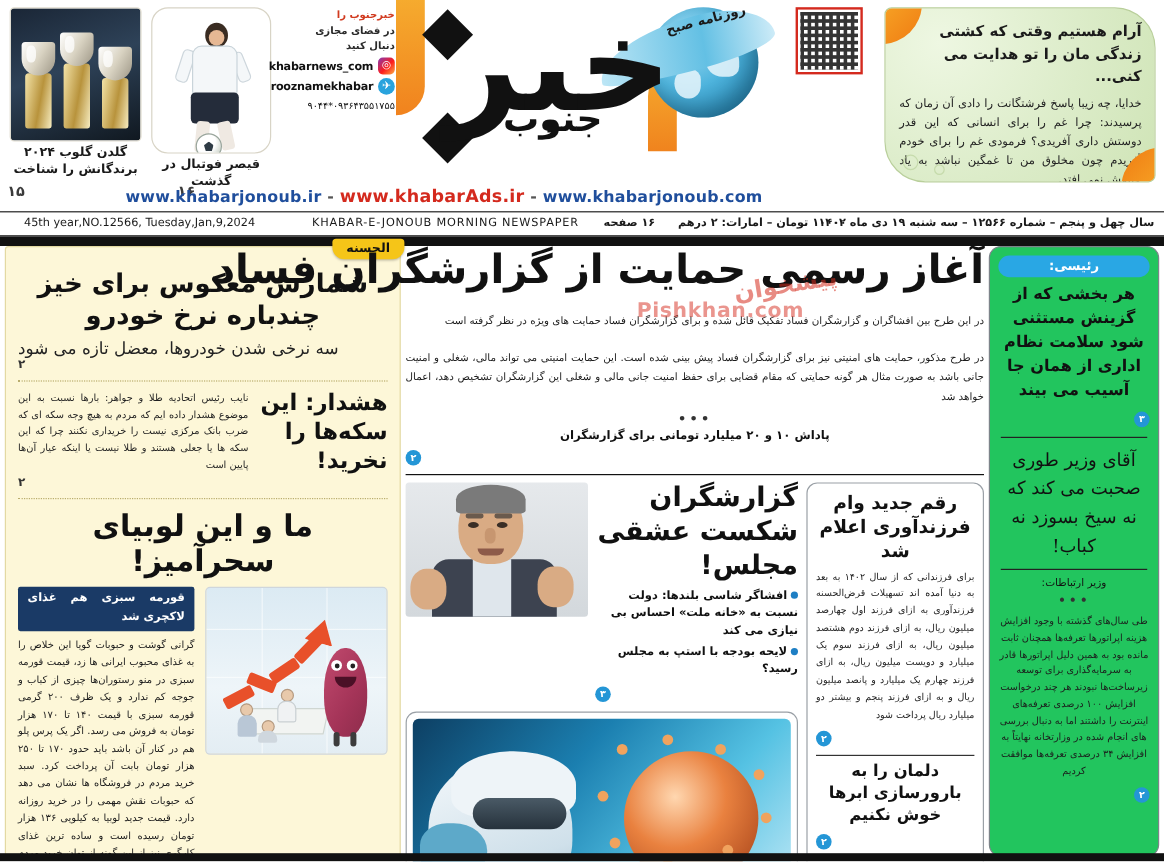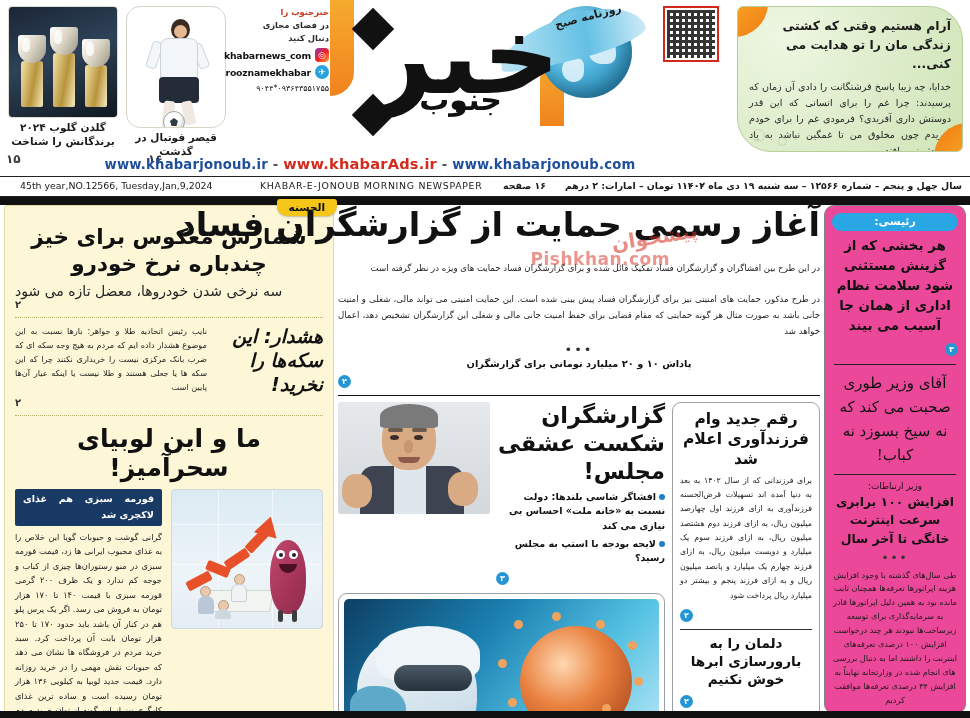--- a/index.html
+++ b/index.html
@@ -151,21 +151,21 @@
       background:#fdf7d8; border:1px solid #e3d9a2; border-radius:3px; padding:8px 10px 6px; direction:rtl; }
   #tab-eco { position:absolute; right:-4px; top:-7px; background:#f5c518; color:#111;
       font-size:10.5px; font-weight:bold; padding:2px 12px 3px; border-radius:3px 3px 10px 10px;
       box-shadow:0 1px 2px rgba(0,0,0,.25); }
   #l-h1 { font-size:21.5px; font-weight:bold; color:#111; text-align:center; line-height:1.25;
       letter-spacing:-.6px; margin-top:10px; }
   #l-sub1 { font-size:14px; font-weight:normal; color:#222; text-align:left; margin-top:5px; }
   .dotline { border-top:1.6px dotted #b9ad6d; margin:7px 0 6px; }
   .blk { display:flex; gap:8px; direction:rtl; }
   #l-h2 { font-size:19px; font-weight:bold; color:#111; line-height:1.28; width:108px; flex:0 0 108px;
-      text-align:right; letter-spacing:-.5px;font-style:italic; }
+      text-align:right; letter-spacing:-.5px; }
   #l-t2 { font-size:8.2px; color:#1f1f1f; line-height:1.72; text-align:justify; flex:1; }
   #l-h3 { font-size:25px; font-weight:bold; color:#111; text-align:center; margin:8px 0 7px;
       letter-spacing:-.8px; }
   #l-badge { background:#1a3a66; color:#fff; font-size:9.6px; font-weight:bold; padding:2px 8px;
       display:inline-block; border-radius:2px; }
   #l-row { display:flex; gap:9px; }
   #l-img { width:152px; height:140px; flex:0 0 152px; border:1px solid #cfd6dc; border-radius:4px;
       background: linear-gradient(180deg,#dbeaf3 0%,#eef5f9 60%,#e3edf3 100%); position:relative; overflow:hidden; }
   .gridl { position:absolute; background:rgba(255,255,255,.6); }
   #l-txt3 { flex:1; font-size:8.3px; color:#1b1b1b; line-height:1.74; text-align:justify; }
@@ -250,21 +250,21 @@
   .sci-glove { position:absolute; left:2%; top:58%; width:56px; height:46px; border-radius:40% 50% 48% 40%;
       background:#5da9c9; }
 
   
   .pgbadge { display:inline-flex; align-items:center; justify-content:center; width:13px; height:13px;
       border-radius:50%; background:#2496d6; color:#fff; font-size:8px; font-weight:bold; vertical-align:middle; }
   .badge-line { text-align:left; margin-top:2px; }
 
   
   #col-right { position:absolute; left:824px; top:0; width:142px; height:509px;
-      background:#ec4899; border:1px solid #7d848a; border-radius:10px; padding:7px 7px; direction:rtl; }
+      background:#22c55e; border:1px solid #7d848a; border-radius:10px; padding:7px 7px; direction:rtl; }
   #r-tag { background:#29a7e4; color:#fff; font-size:11px; font-weight:bold; text-align:center;
       padding:2px 0 3px; border-radius:11px; }
   #r-h1 { font-size:13.4px; font-weight:bold; color:#111; text-align:center; line-height:1.5; margin-top:5px; }
   .r-hr { border-top:1px solid #222; margin:6px 2px; }
   #r-h2 { font-size:15px; color:#111; text-align:center; line-height:1.62; font-family:"DejaVu Serif","Liberation Serif",serif; }
   #r-k3 { font-size:8.8px; color:#111; text-align:center; margin-top:5px; }
   #r-h3 { font-size:12.4px; font-weight:bold; color:#111; text-align:center; line-height:1.5; margin-top:2px; }
   #r-t3 { font-size:8.1px; color:#1b1b1b; line-height:1.72; text-align:center; margin-top:4px; }
   .rdots { text-align:center; color:#333; font-size:12px; letter-spacing:2px; margin-top:2px; }
   #botbar { position:absolute; left:0; top:711px; width:970px; height:7px; background:#111; }
@@ -529,21 +529,20 @@
         <span class="pgbadge">۳</span>
       </div>
 
       <div class="r-hr"></div>
 
       <div id="r-h2">آقای وزیر طوری صحبت می کند که نه سیخ بسوزد نه کباب!</div>
 
       <div class="r-hr"></div>
 
       <div id="r-k3">وزیر ارتباطات:</div>
-      <div id="r-h3">افزایش ۱۰۰ برابری سرعت اینترنت خانگی تا آخر سال</div>
       <div class="rdots">•••</div>
       <div id="r-t3">طی سال‌های گذشته با وجود افزایش هزینه اپراتورها تعرفه‌ها همچنان ثابت مانده بود به همین دلیل اپراتورها قادر به سرمایه‌گذاری برای توسعه زیرساخت‌ها نبودند هر چند درخواست افزایش ۱۰۰ درصدی تعرفه‌های اینترنت را داشتند اما به دنبال بررسی های انجام شده در وزارتخانه نهایتاً به افزایش ۳۴ درصدی تعرفه‌ها موافقت کردیم</div>
       <div class="badge-line" style="text-align:right;">
         <span class="pgbadge">۲</span>
       </div>
     </div>
   </div>
 
   <div id="botbar"></div>
 </div>

